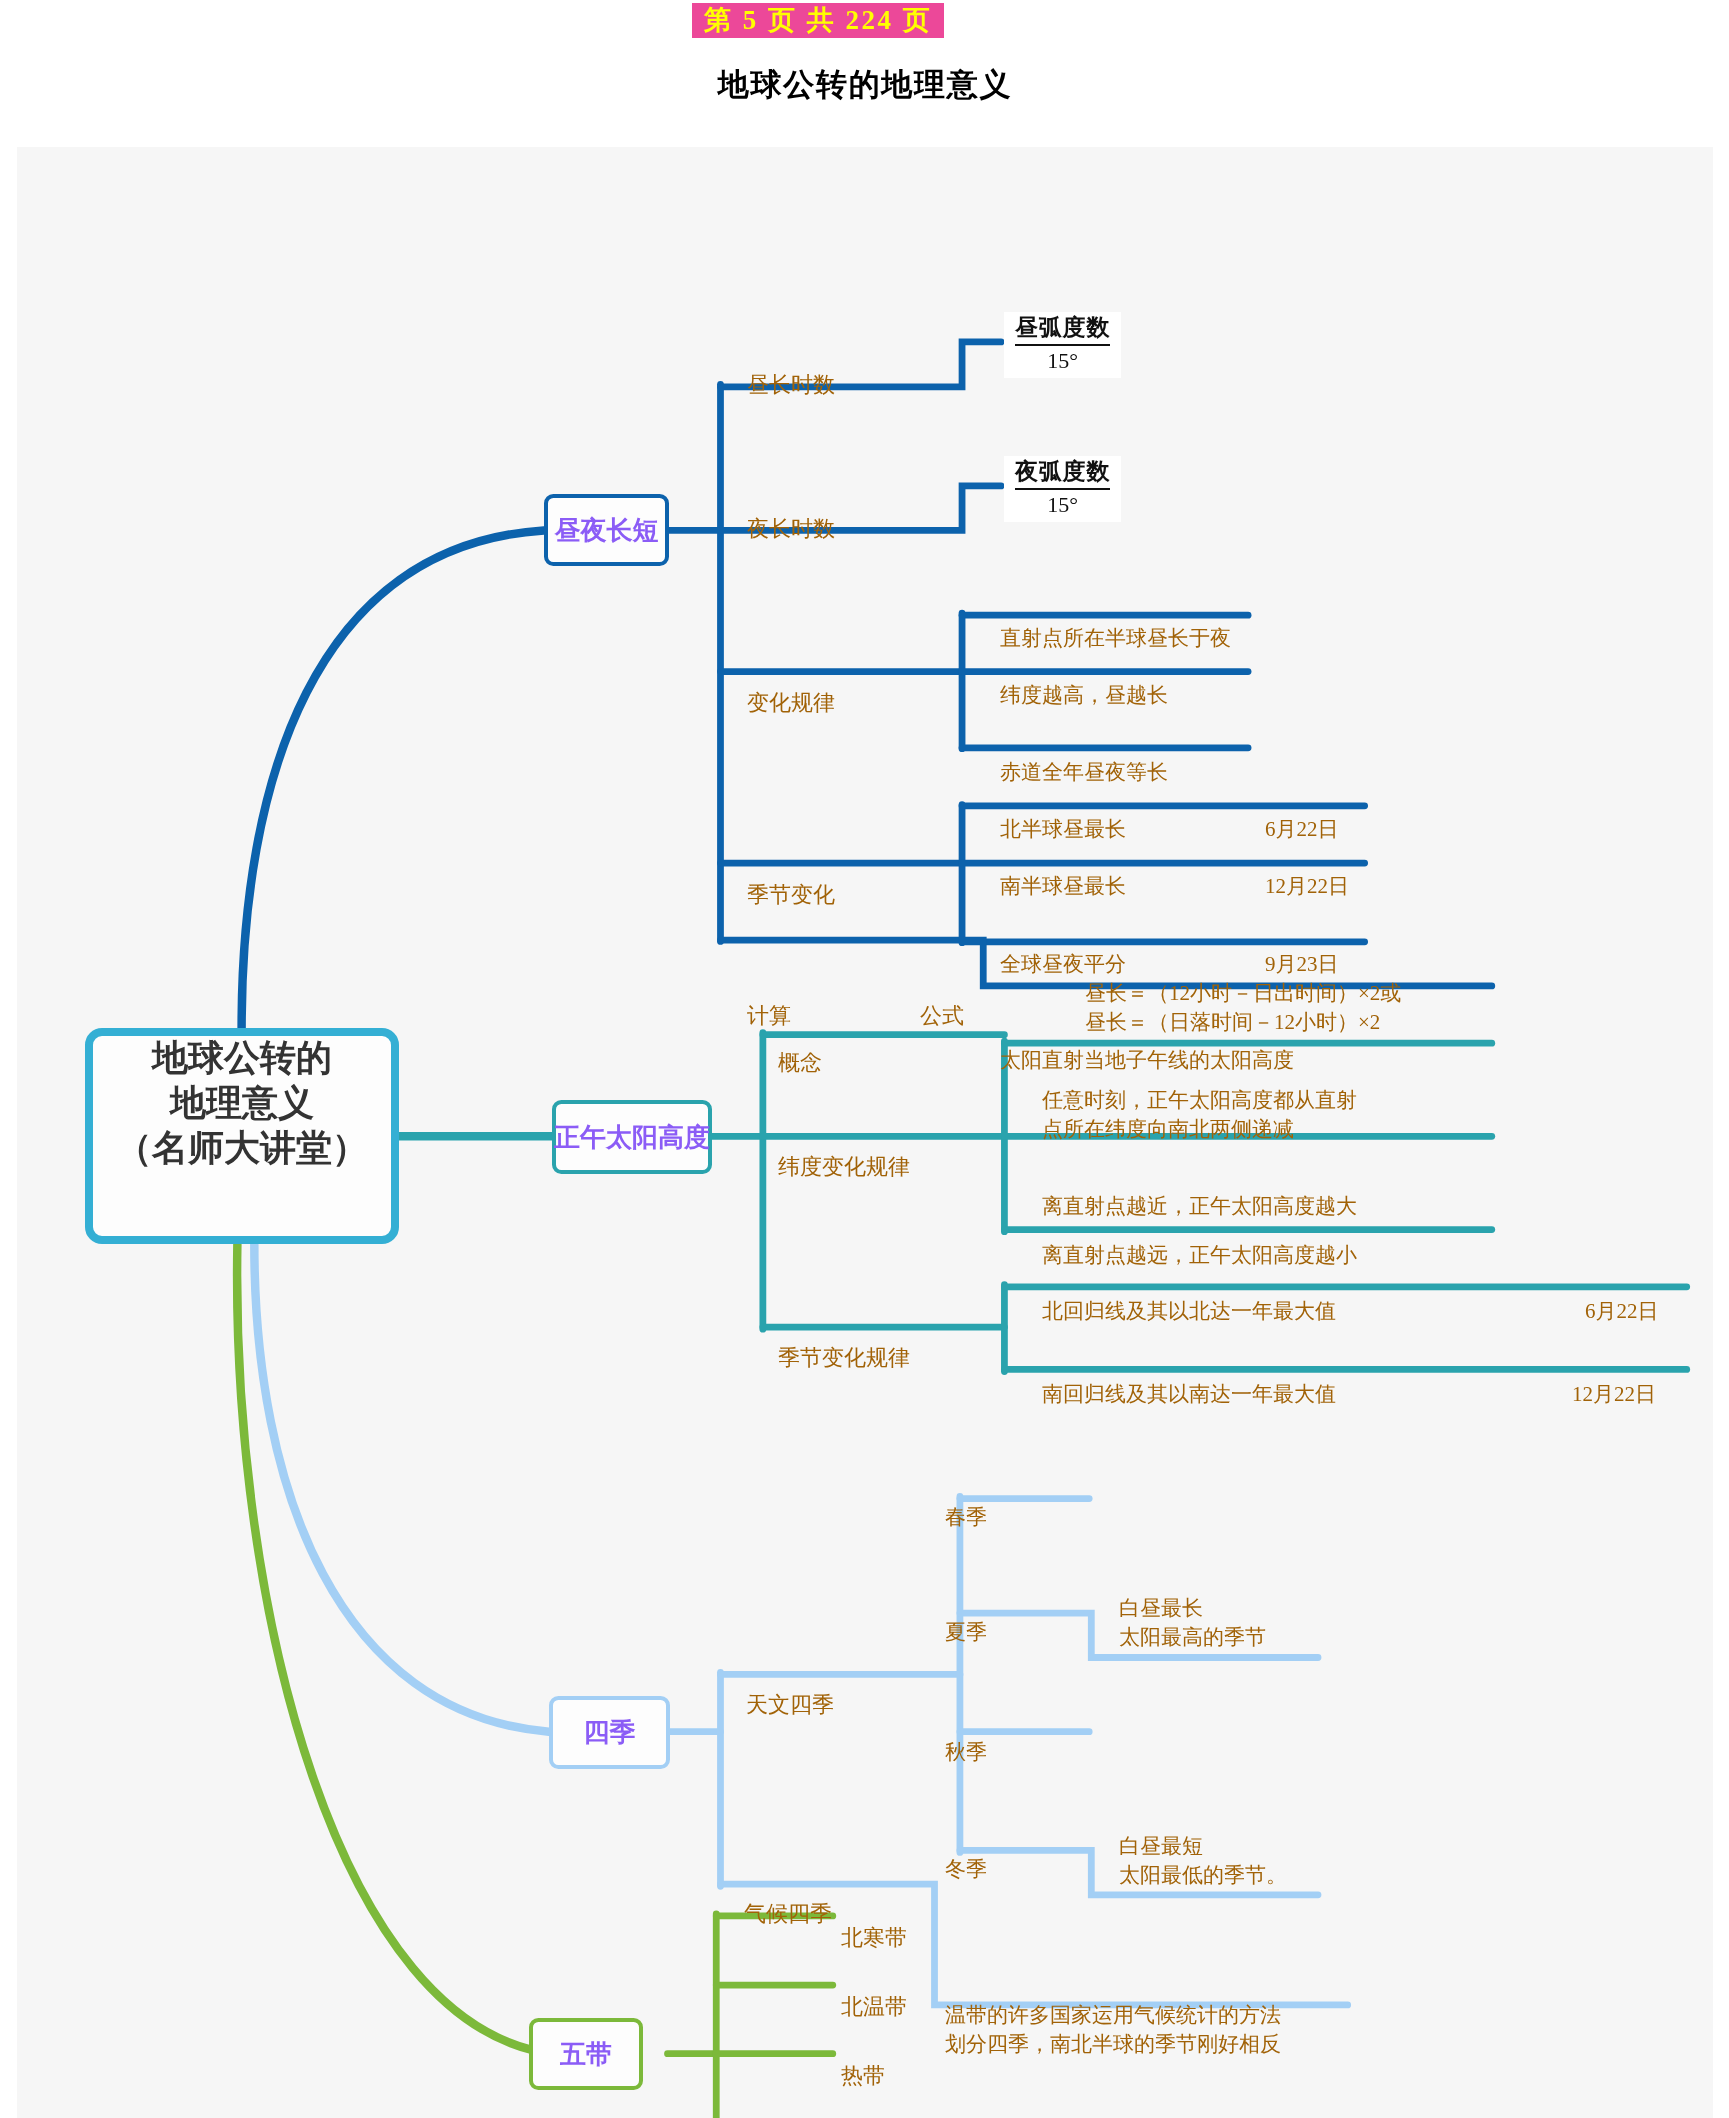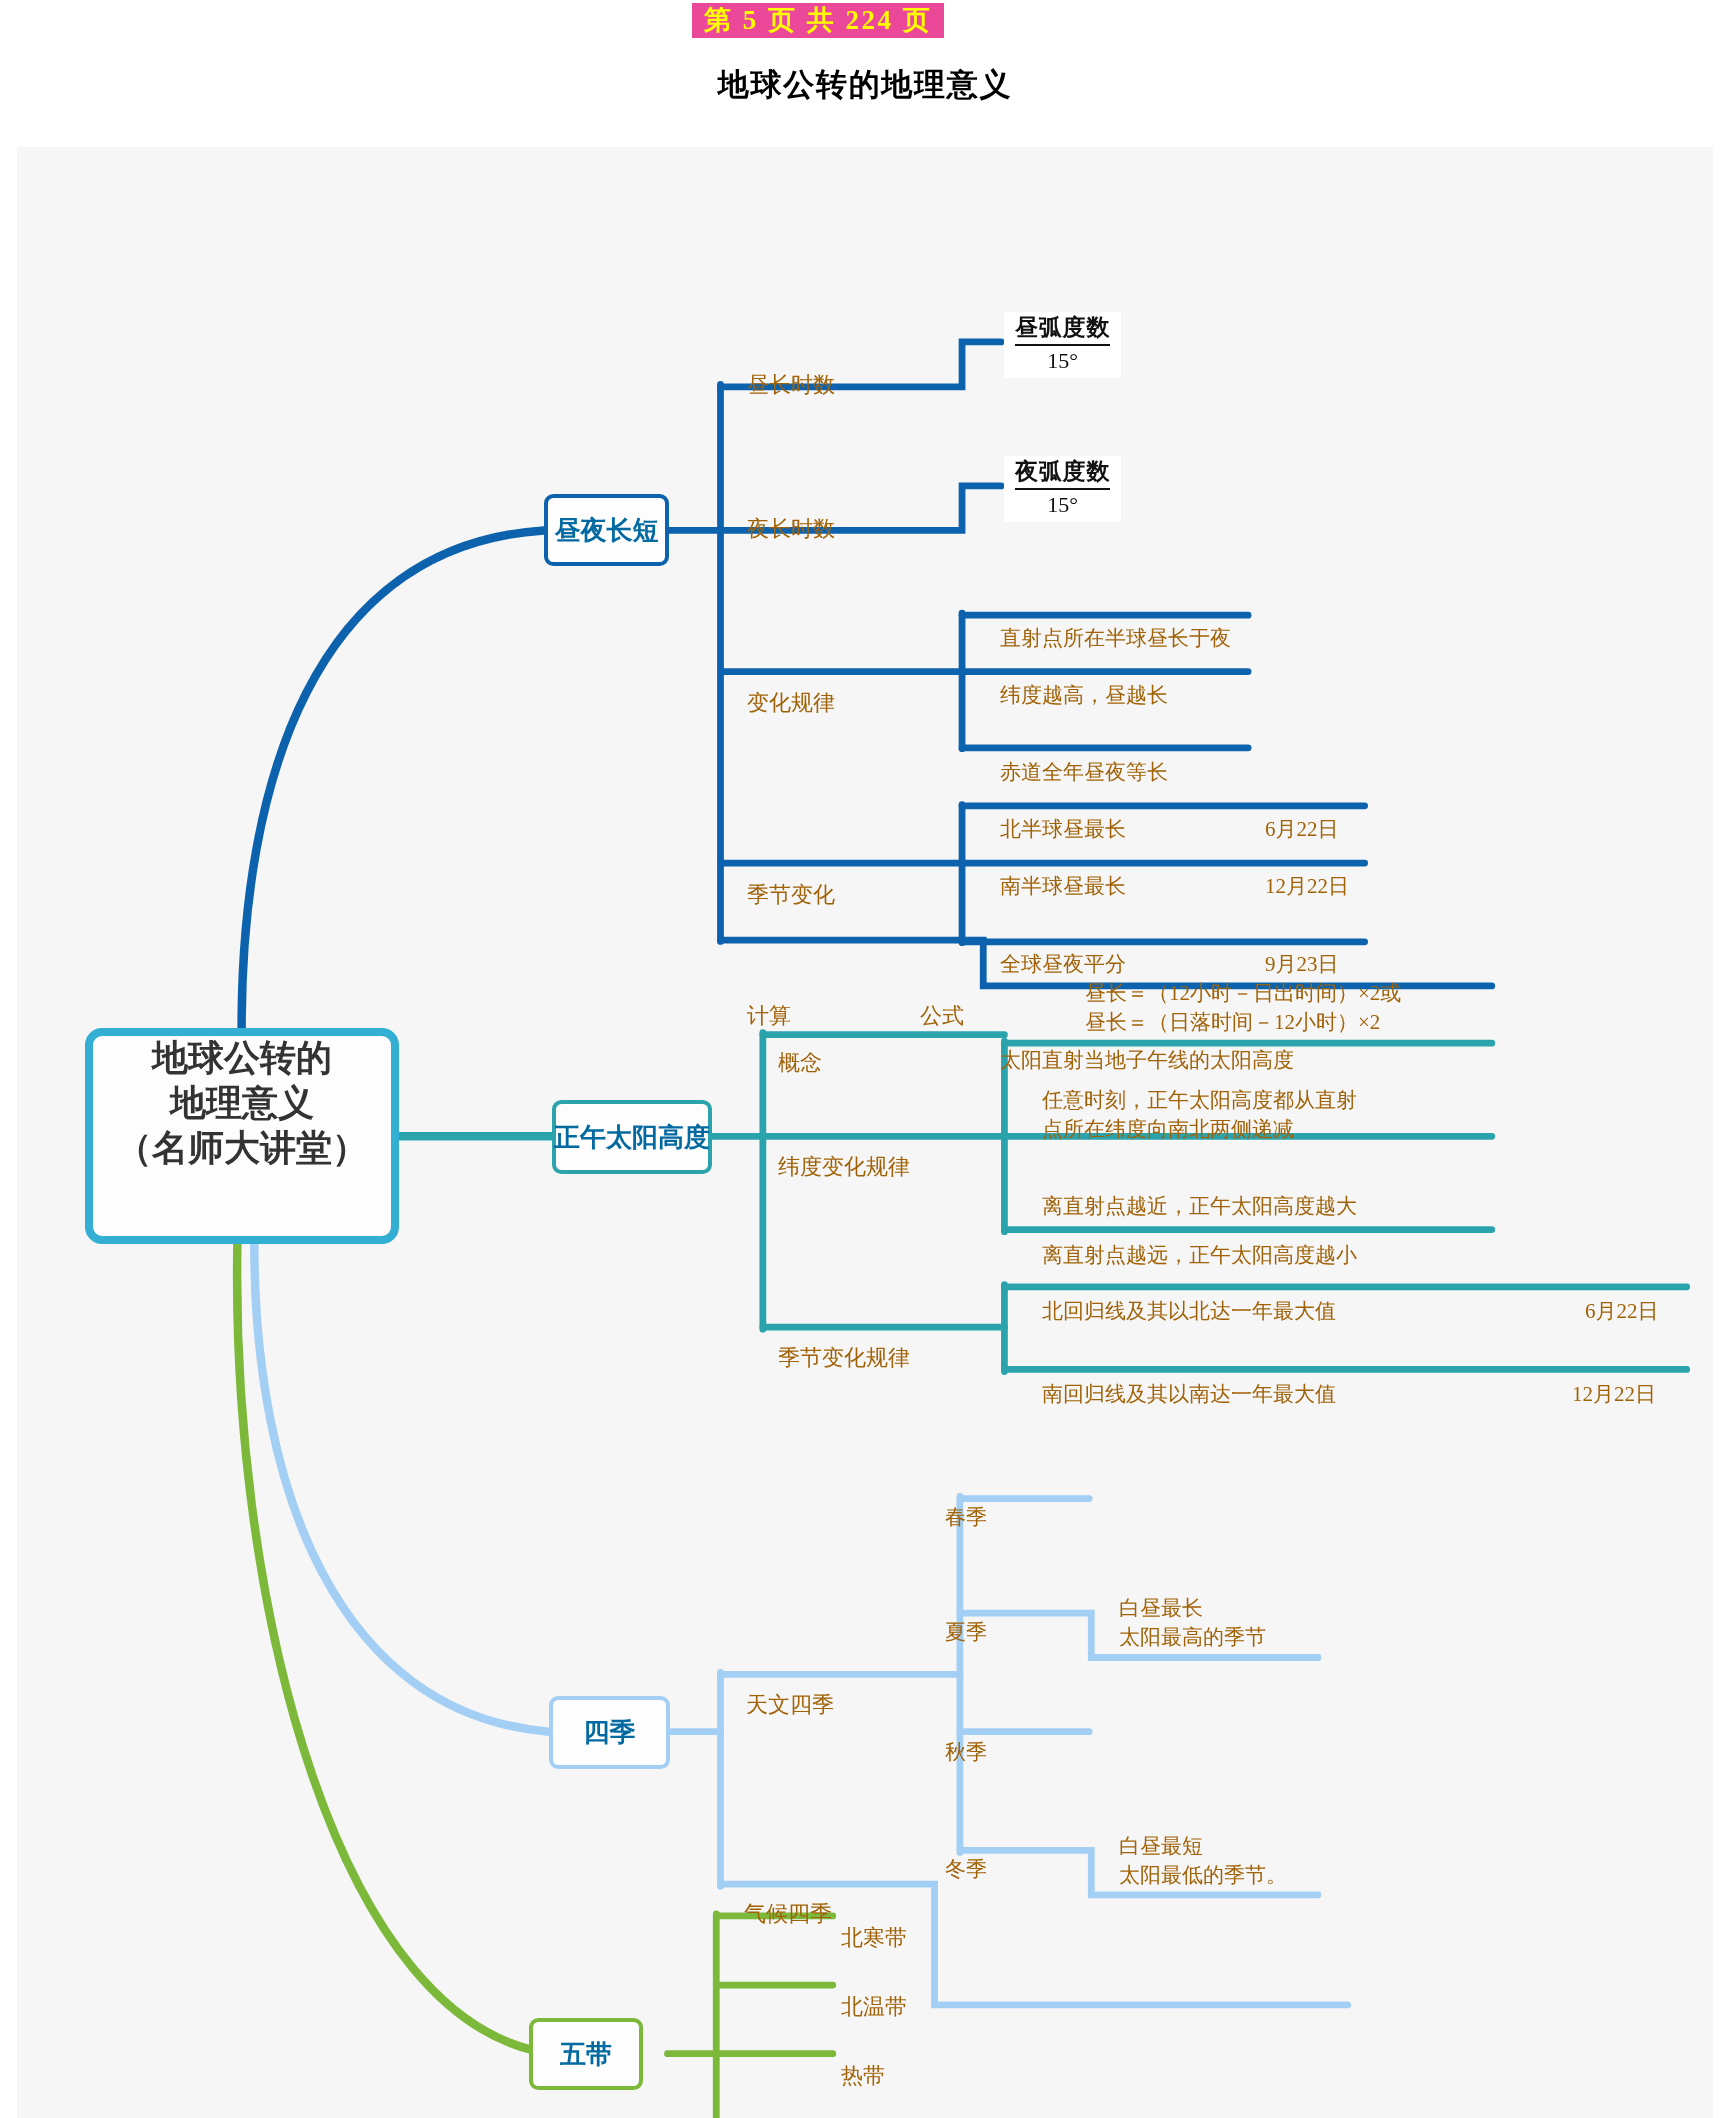--- a/index.html
+++ b/index.html
@@ -43,21 +43,21 @@
   }
   .rootbox .txt{
     font-family:"Liberation Serif","DejaVu Serif",serif;
     font-weight:bold;font-size:36px;line-height:1.25;
     color:#333;text-align:center;white-space:pre-line;
   }
   .lvl1{
     background:#FDFDFD;border-radius:9.3px;
     display:flex;align-items:center;justify-content:center;
     font-family:"Liberation Serif","DejaVu Serif",serif;
-    font-weight:bold;font-size:26px;color:#0369a1;
+    font-weight:bold;font-size:26px;color:#8b5cf6;
     white-space:nowrap;
   }
   .lvl2,.lvl3{
     font-family:"Liberation Serif","DejaVu Serif",serif;
     font-size:21px;color:#a16207;white-space:pre-line;line-height:1.35;
   }
   .lvl2{font-size:22px;}
   .lvl3{font-size:21px;}
   .frac{
     position:absolute;background:#FFFFFF;
@@ -288,20 +288,24 @@
     <span>冬季</span>
   </div>
   <div class="node lvl3" style="left:1102px;top:1657px;">
     <span>白昼最短
 太阳最低的季节。</span>
   </div>
 
   <div class="node lvl2" style="left:727px;top:1722px;">
     <span>气候四季</span>
   </div>
+  <div class="node lvl3" style="left:928px;top:1826px;">
+    <span>温带的许多国家运用气候统计的方法
+划分四季，南北半球的季节刚好相反</span>
+  </div>
 
   <div class="node lvl1" style="left:512px;top:1871px;width:114px;height:72px;border:4.7px solid #7CB93A;text-align:right;">
     <span>五带</span>
   </div>
 
   <div class="node lvl2" style="left:824px;top:1746px;">
     <span>北寒带</span>
   </div>
   <div class="node lvl2" style="left:824px;top:1815px;">
     <span>北温带</span>

